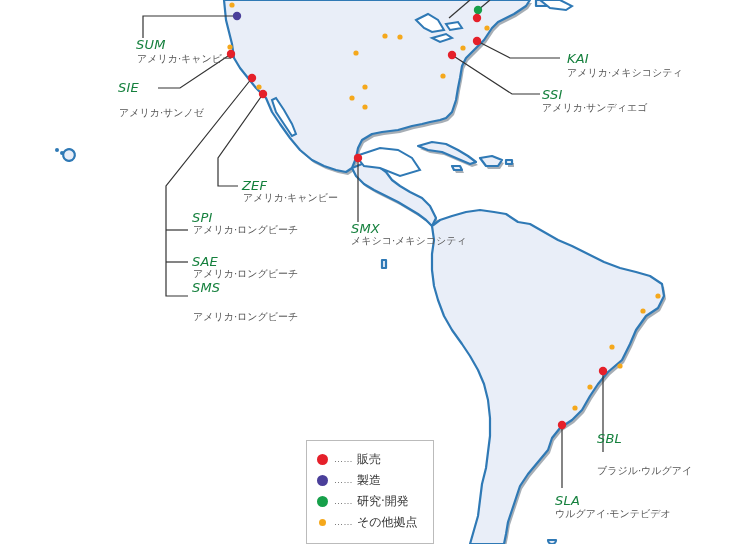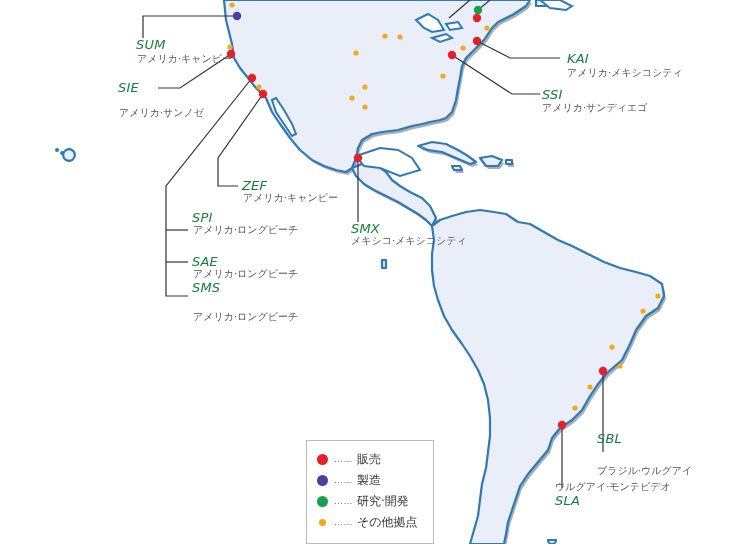--- a/index.html
+++ b/index.html
@@ -153,21 +153,21 @@
 <div class="code" style="left:567px;top:52px">KAI</div>
 <div class="sub" style="left:567px;top:68px">アメリカ·メキシコシティ</div>
 
 <div class="code" style="left:542px;top:88px">SSI</div>
 <div class="sub" style="left:542px;top:103px">アメリカ·サンディエゴ</div>
 
 <div class="code" style="left:597px;top:432px">SBL</div>
 <div class="sub" style="left:597px;top:466px">ブラジル·ウルグアイ</div>
 
 <div class="code" style="left:555px;top:494px">SLA</div>
-<div class="sub" style="left:555px;top:482px">ウルグアイ·モンテビデオ</div>
+<div class="sub" style="left:555px;top:509px">ウルグアイ·モンテビデオ</div>
 
 <div class="legend">
   <div class="legend-row" style="top:10px">
     <span class="legend-dot" style="background:#e5202a"></span>
     <span class="legend-dots">……</span>
     <span class="legend-label">販売</span>
   </div>
   <div class="legend-row" style="top:31px">
     <span class="legend-dot" style="background:#4a3f9a"></span>
     <span class="legend-dots">……</span>

